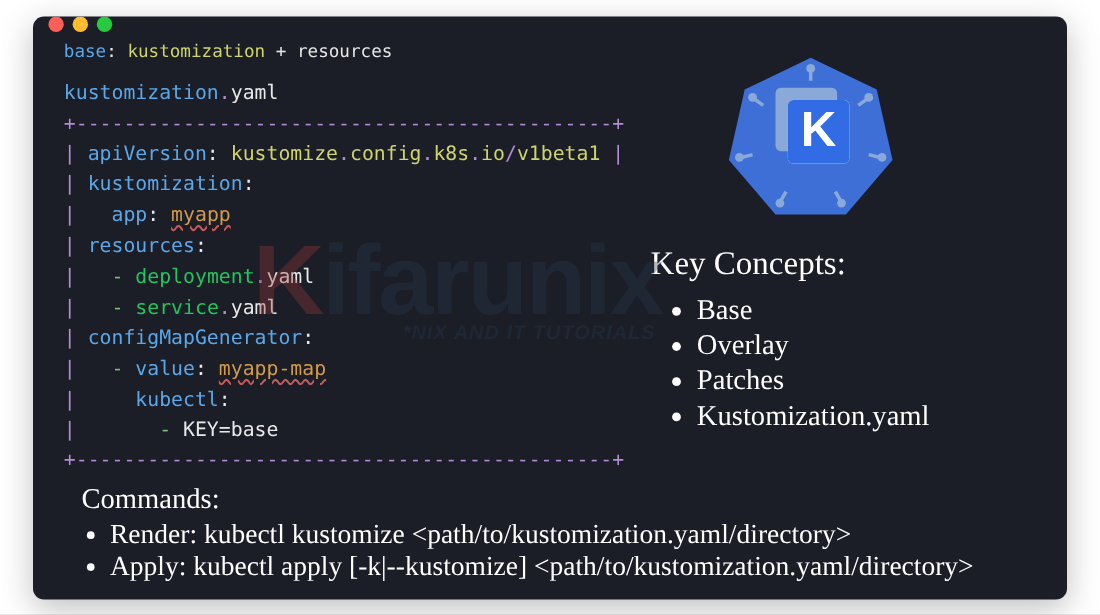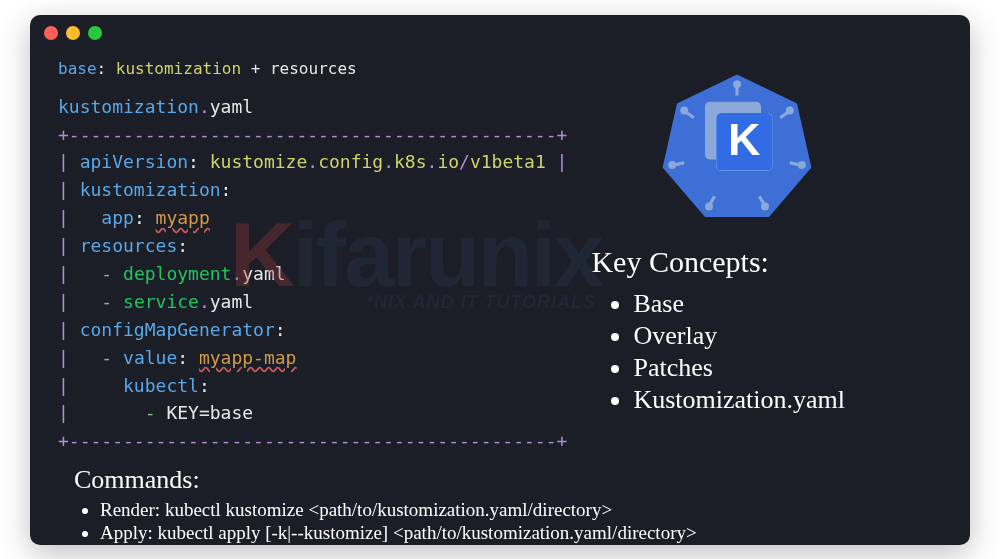--- a/index.html
+++ b/index.html
@@ -71,26 +71,26 @@
   }
   .rlist {
     font-family: "Georgia", serif;
     color: #fff;
     font-size: 26px;
     list-style: disc;
     padding-left: 42px;
   }
   .rlist li { margin: 2px 0; }
   .commands {
-    padding: 6px 34px 0 44px;
+    padding: 6px 34px 20px 44px;
     font-family: "Georgia", serif;
     color: #fff;
   }
   .chead { font-size: 26px; margin-bottom: 4px; }
-  .clist { list-style: disc; padding-left: 26px; font-size: 19px; }
+  .clist { list-style: disc; padding-left: 26px; font-size: 25px; }
   .clist li { margin: 1px 0; }
   
   .watermark {
     position: absolute;
     left: 200px;
     top: 200px;
     font-size: 90px;
     font-weight: 700;
     font-family: Arial, sans-serif;
     color: #2a3b4d;

